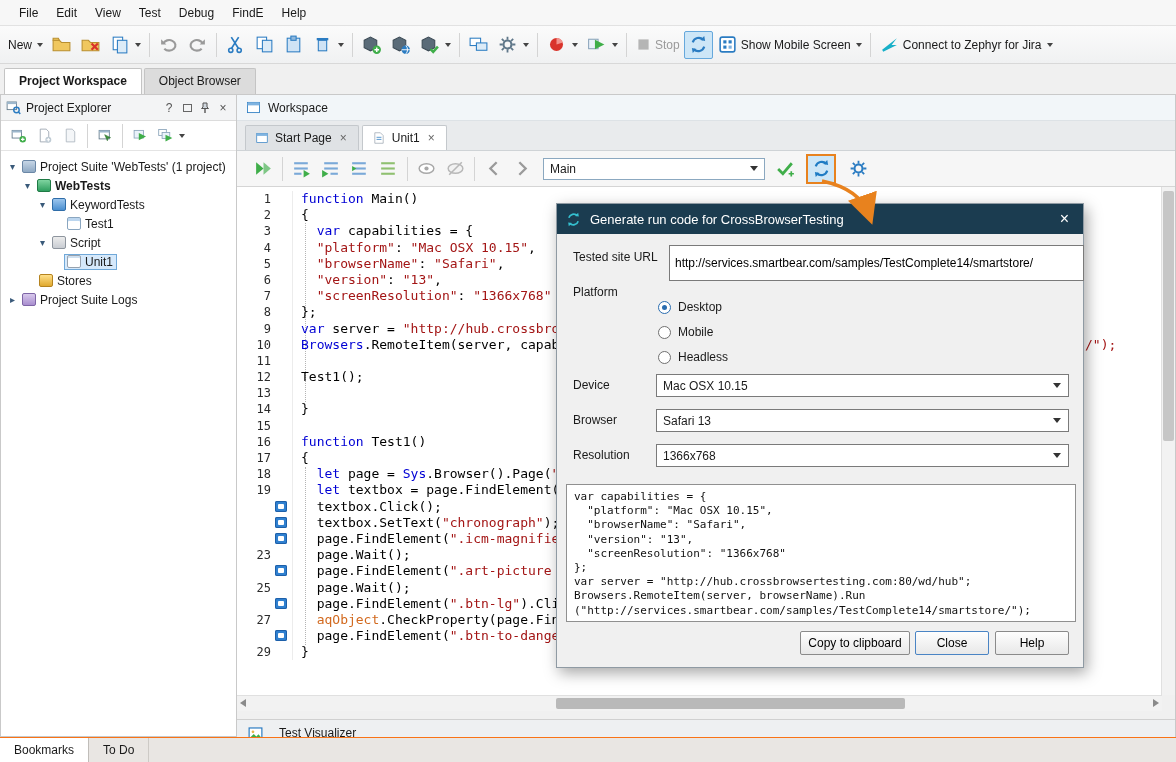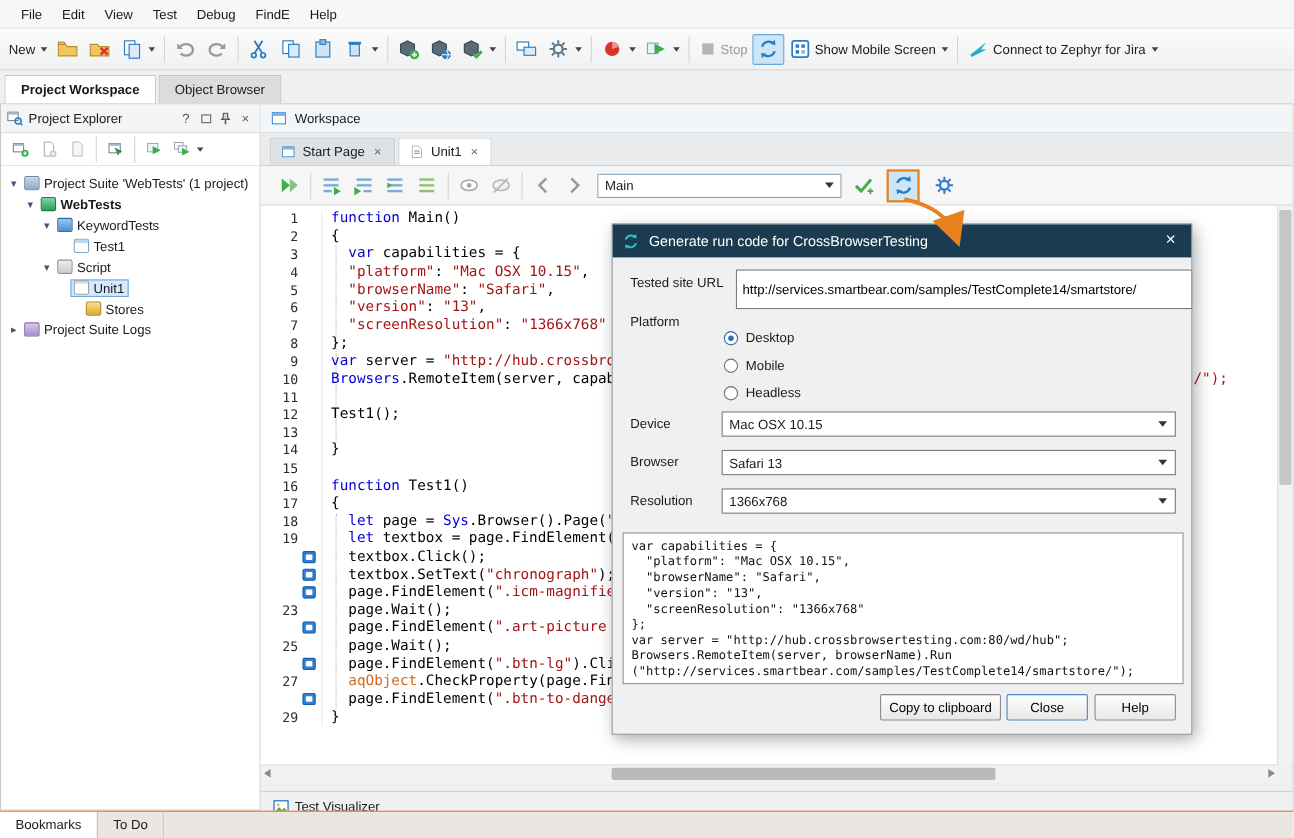--- a/index.html
+++ b/index.html
@@ -100,21 +100,21 @@
   #vscroll { position:absolute; right:0; top:92px; width:14px; height:508px; background:#f2f2f2; border-left:1px solid #e0e0e0; }
   #vthumb { position:absolute; left:1px; top:4px; width:11px; height:250px; background:#c6c6c6; border-radius:2px; }
   #hscroll { position:absolute; left:0; top:600px; width:925px; height:16px; background:#f2f2f2; border-top:1px solid #e0e0e0; }
   #hthumb { position:absolute; left:319px; top:2px; width:349px; height:11px; background:#b9b9b9; border-radius:2px; }
   .scr-arrow { position:absolute; top:3px; width:0; height:0; border-top:4.5px solid transparent; border-bottom:4.5px solid transparent; }
   .scr-left { left:3px; border-right:6px solid #8a8a8a; }
   .scr-right { right:3px; border-left:6px solid #8a8a8a; }
 
   
   #visualizer-bar { position:absolute; left:0; top:624px; width:100%; height:27px; background:#eef0f2;
-                    border-top:1px solid #d0d0d0; display:flex; align-items:center; padding-left:10px; gap:4px; }
+                    border-top:1px solid #d0d0d0; display:flex; align-items:center; padding-left:10px; gap:15px; }
 
   
   #dialog { left:556px; top:203px; width:528px; height:465px; background:#f0f0f0; border:1px solid #8f9aa3;
             box-shadow:3px 5px 14px rgba(0,0,0,.35); z-index:30; }
   #dlg-title { position:absolute; left:0; top:0; width:100%; height:30px; background:#1b3c50; color:#fff;
                display:flex; align-items:center; padding:0 8px; gap:8px; font-size:13px; }
   #dlg-close { margin-left:auto; font-size:16px; padding:0 6px; }
   .dlg-label { position:absolute; left:16px; font-size:12px; }
   #dlg-url { position:absolute; left:112px; top:41px; width:415px; height:36px; border:1px solid #7a7a7a;
              background:#fff; font:12px "Liberation Sans",sans-serif; padding:0 5px; }
@@ -409,21 +409,21 @@
           <span class="tree-label">Script</span>
         </span>
       </div>
       <div class="tree-row sel" style="padding-left: 50px;">
         <span class="tree-arrow"></span>
         <span class="twrap">
           <span class="titem-icon i-unit"></span>
           <span class="tree-label">Unit1</span>
         </span>
       </div>
-      <div class="tree-row" style="padding-left: 61px;">
+      <div class="tree-row" style="padding-left: 22px;">
         <span class="tree-arrow"></span>
         <span class="twrap">
           <span class="titem-icon i-stores"></span>
           <span class="tree-label">Stores</span>
         </span>
       </div>
       <div class="tree-row" style="padding-left: 5px;">
         <span class="tree-arrow">▸</span>
         <span class="twrap">
           <span class="titem-icon i-logs"></span>

